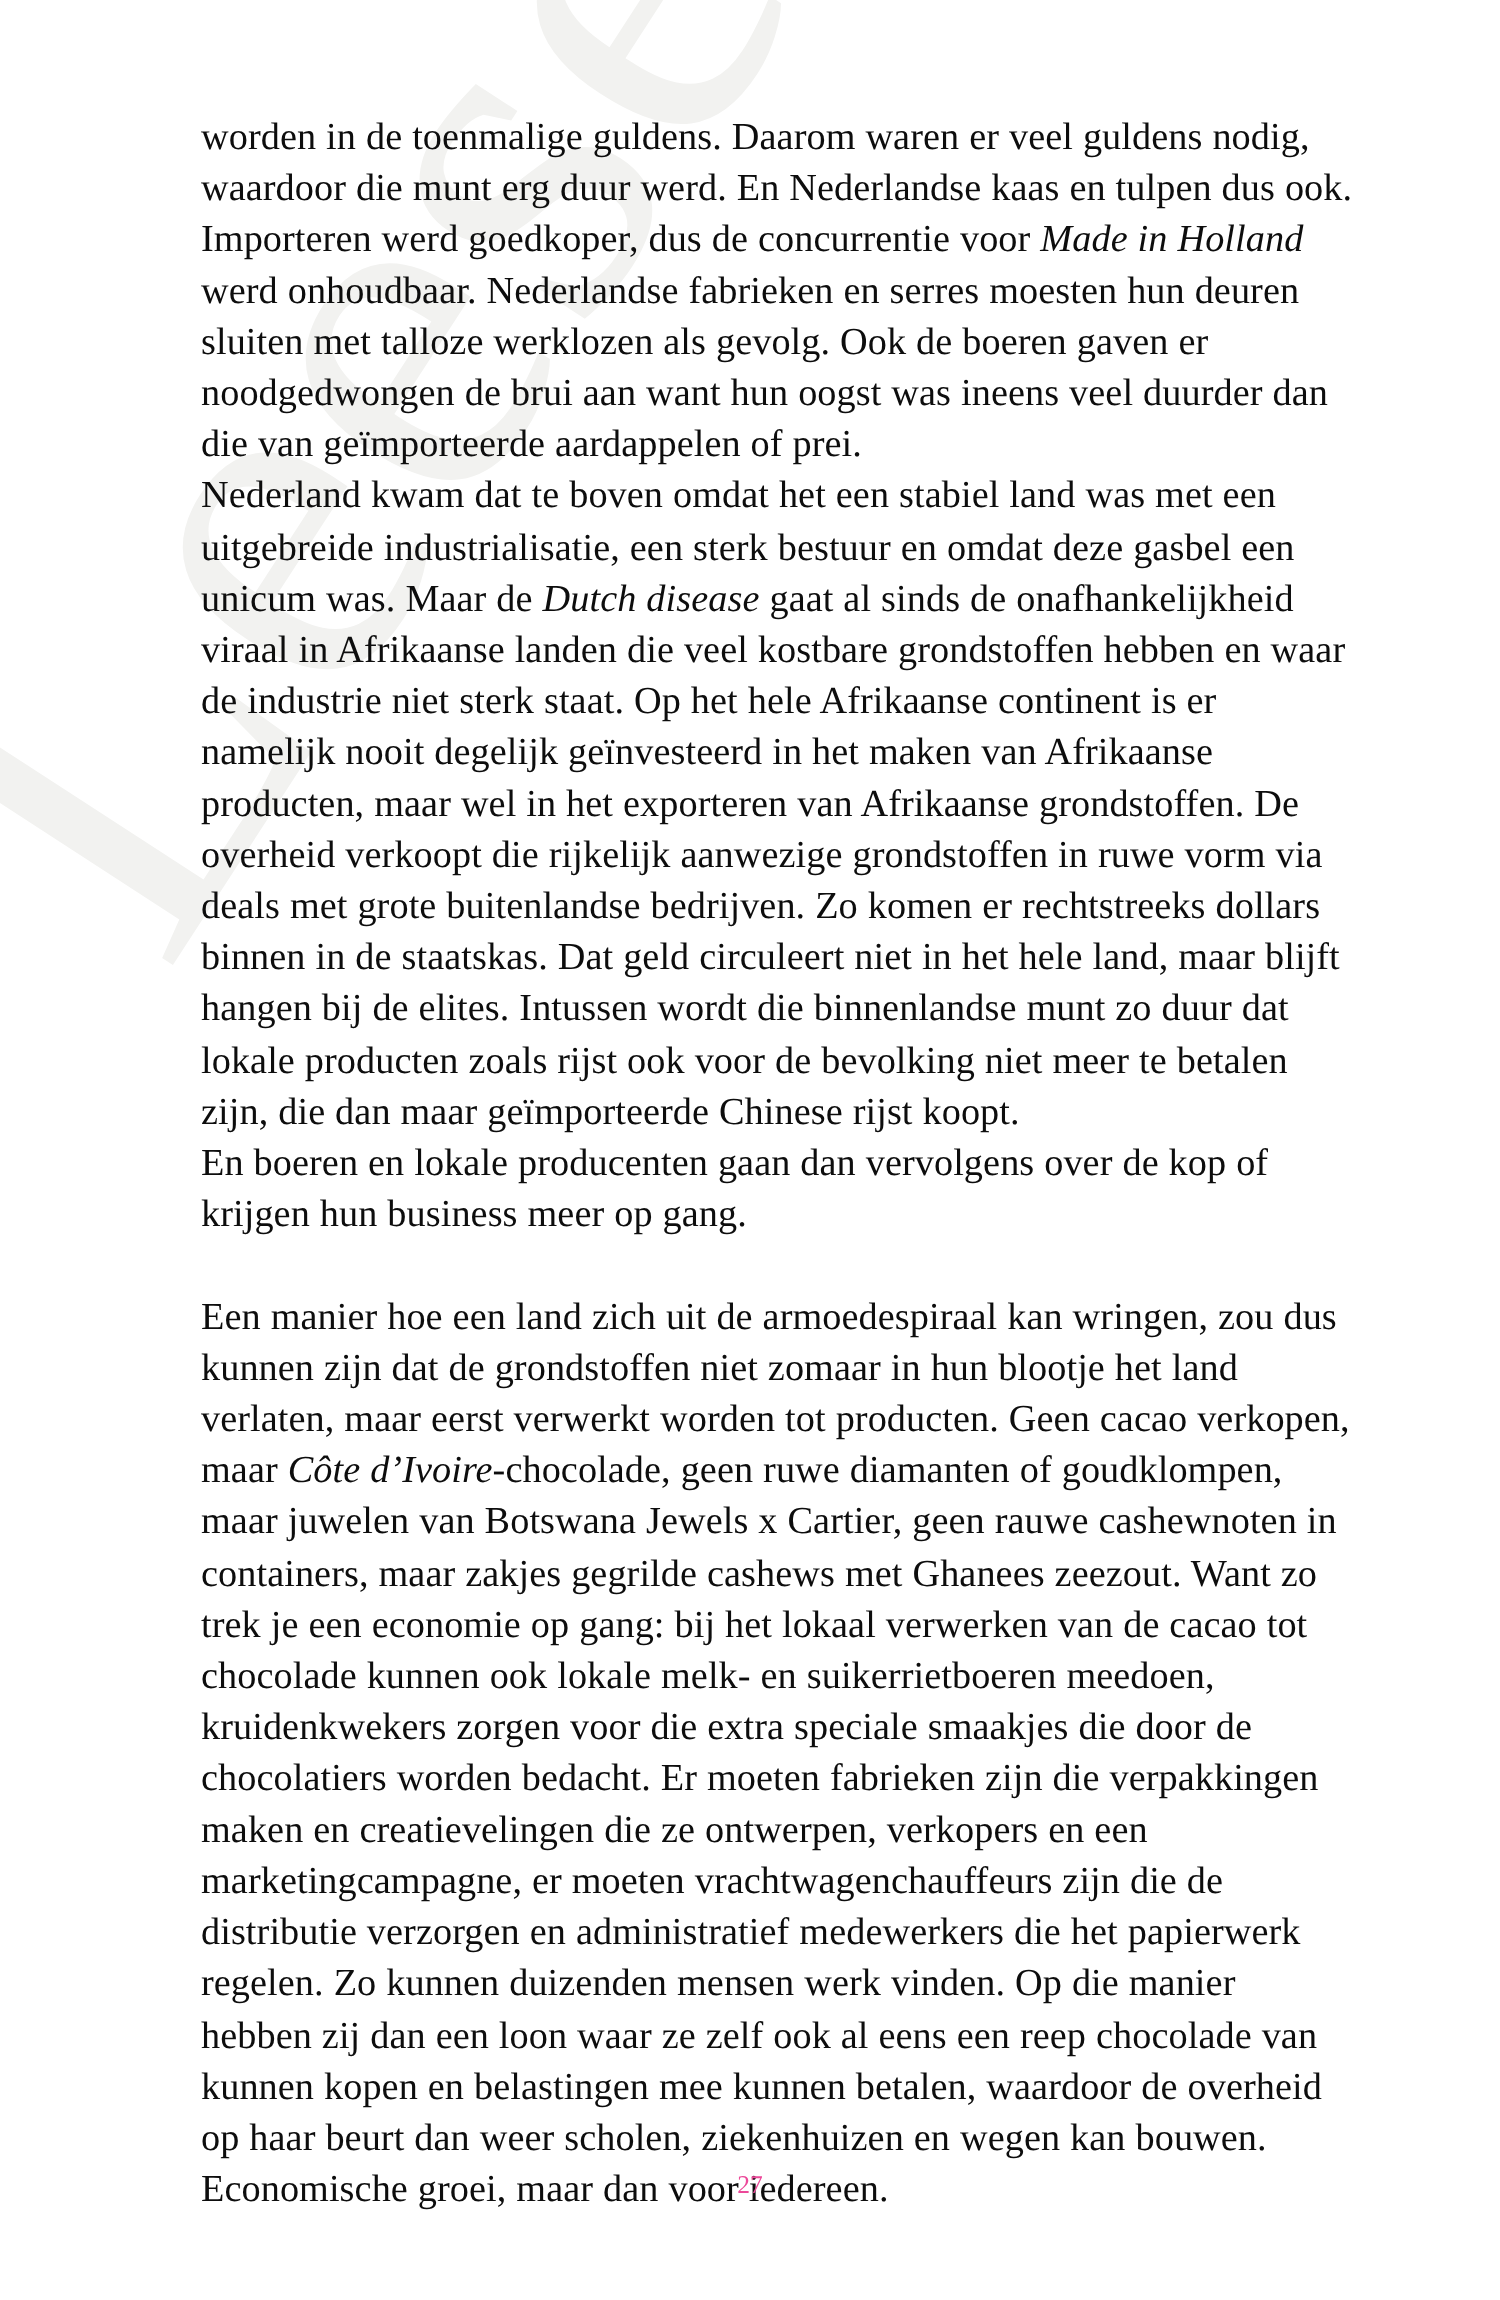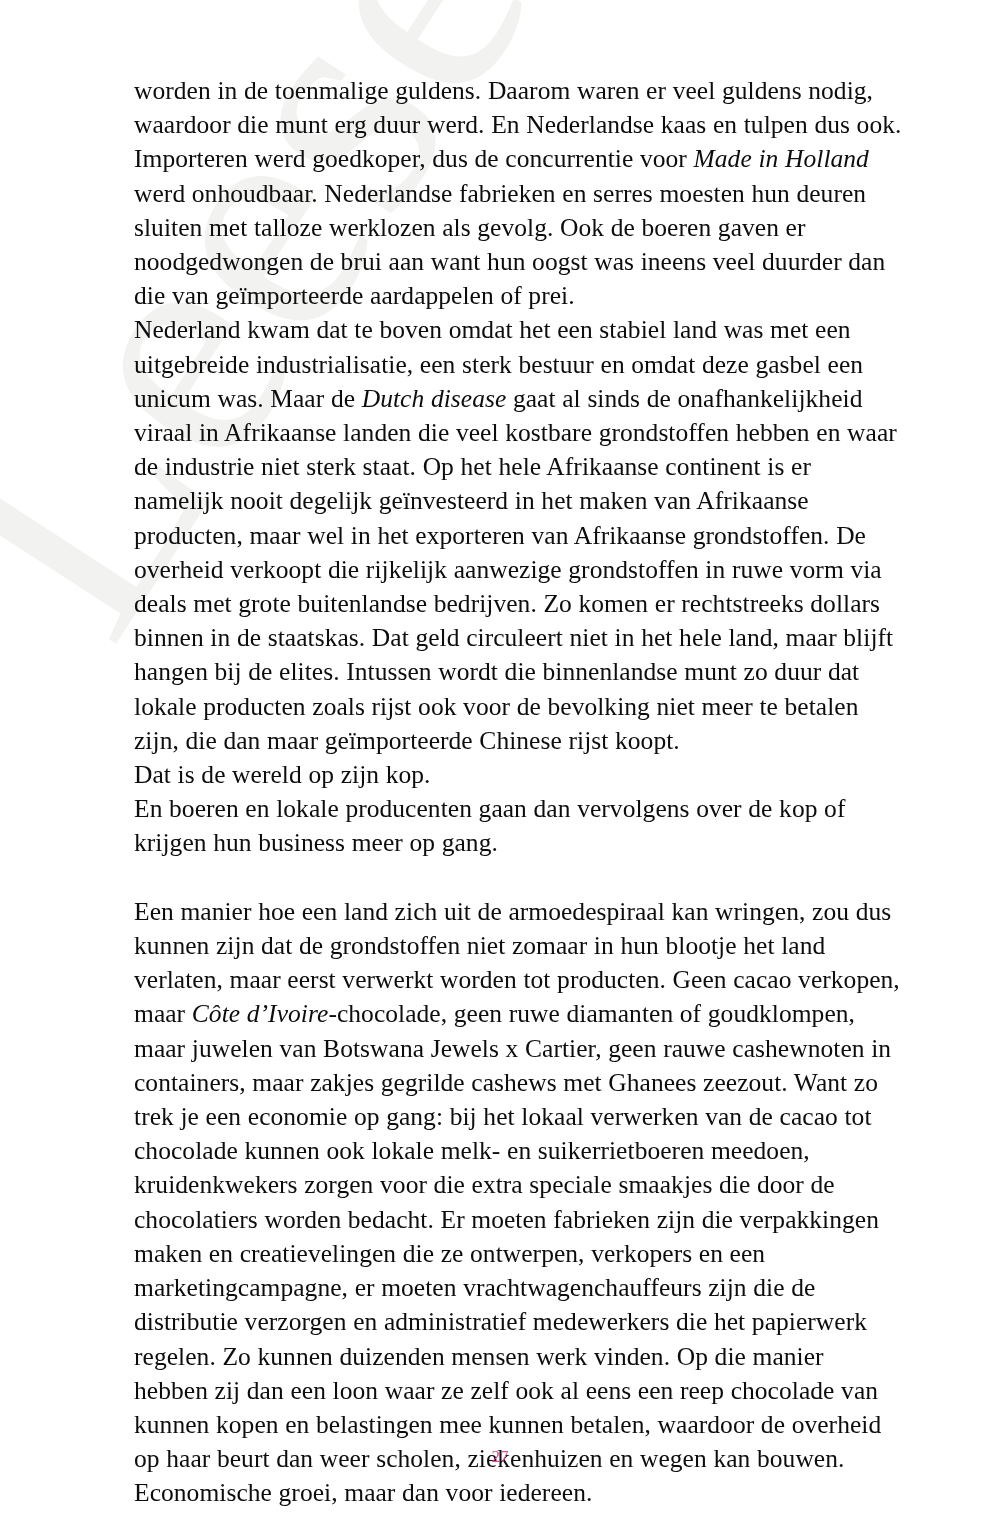--- a/index.html
+++ b/index.html
@@ -93,20 +93,19 @@
 
 <div id="page" style="background: rgb(255, 255, 255);">
 
   <div id="watermark-layer">
     <div id="watermark-text" style="color: rgb(242, 242, 240);">Leesexemplaar</div>
   </div>
 
   <div id="content">
       <p class="para"><span>worden in de toenmalige guldens. Daarom waren er veel guldens nodig, waardoor die munt erg duur werd. En Nederlandse kaas en tulpen dus ook. Importeren werd goedkoper, dus de concurrentie voor </span><span class="it">Made in Holland</span><span> werd onhoudbaar. Nederlandse fabrieken en serres moesten hun deuren sluiten met talloze werklozen als gevolg. Ook de boeren gaven er noodgedwongen de brui aan want hun oogst was ineens veel duurder dan die van geïmporteerde aardappelen of prei.</span></p>
       <p class="para"><span>Nederland kwam dat te boven omdat het een stabiel land was met een uitgebreide industrialisatie, een sterk bestuur en omdat deze gasbel een unicum was. Maar de </span><span class="it">Dutch disease</span><span> gaat al sinds de onafhankelijkheid viraal in Afrikaanse landen die veel kostbare grondstoffen hebben en waar de industrie niet sterk staat. Op het hele Afrikaanse continent is er namelijk nooit degelijk geïnvesteerd in het maken van Afrikaanse producten, maar wel in het exporteren van Afrikaanse grondstoffen. De overheid verkoopt die rijkelijk aanwezige grondstoffen in ruwe vorm via deals met grote buitenlandse bedrijven. Zo komen er rechtstreeks dollars binnen in de staatskas. Dat geld circuleert niet in het hele land, maar blijft hangen bij de elites. Intussen wordt die binnenlandse munt zo duur dat lokale producten zoals rijst ook voor de bevolking niet meer te betalen zijn, die dan maar geïmporteerde Chinese rijst koopt.</span></p>
-      <p class="para"><span>Dat is de wereld op zijn kop.</span></p>
       <p class="para"><span>En boeren en lokale producenten gaan dan vervolgens over de kop of krijgen hun business meer op gang.</span></p>
       <p class="para gap-before"><span>Een manier hoe een land zich uit de armoedespiraal kan wringen, zou dus kunnen zijn dat de grondstoffen niet zomaar in hun blootje het land verlaten, maar eerst verwerkt worden tot producten. Geen cacao verkopen, maar </span><span class="it">Côte d’Ivoire</span><span>-chocolade, geen ruwe diamanten of goudklompen, maar juwelen van Botswana Jewels x Cartier, geen rauwe cashewnoten in containers, maar zakjes gegrilde cashews met Ghanees zeezout. Want zo trek je een economie op gang: bij het lokaal verwerken van de cacao tot chocolade kunnen ook lokale melk- en suikerrietboeren meedoen, kruidenkwekers zorgen voor die extra speciale smaakjes die door de chocolatiers worden bedacht. Er moeten fabrieken zijn die verpakkingen maken en creatievelingen die ze ontwerpen, verkopers en een marketingcampagne, er moeten vrachtwagenchauffeurs zijn die de distributie verzorgen en administratief medewerkers die het papierwerk regelen. Zo kunnen duizenden mensen werk vinden. Op die manier hebben zij dan een loon waar ze zelf ook al eens een reep chocolade van kunnen kopen en belastingen mee kunnen betalen, waardoor de overheid op haar beurt dan weer scholen, ziekenhuizen en wegen kan bouwen. Economische groei, maar dan voor iedereen.</span></p>
     </div>
 
   <div id="folio">27</div>
 
 </div>
 
 </body></html>

